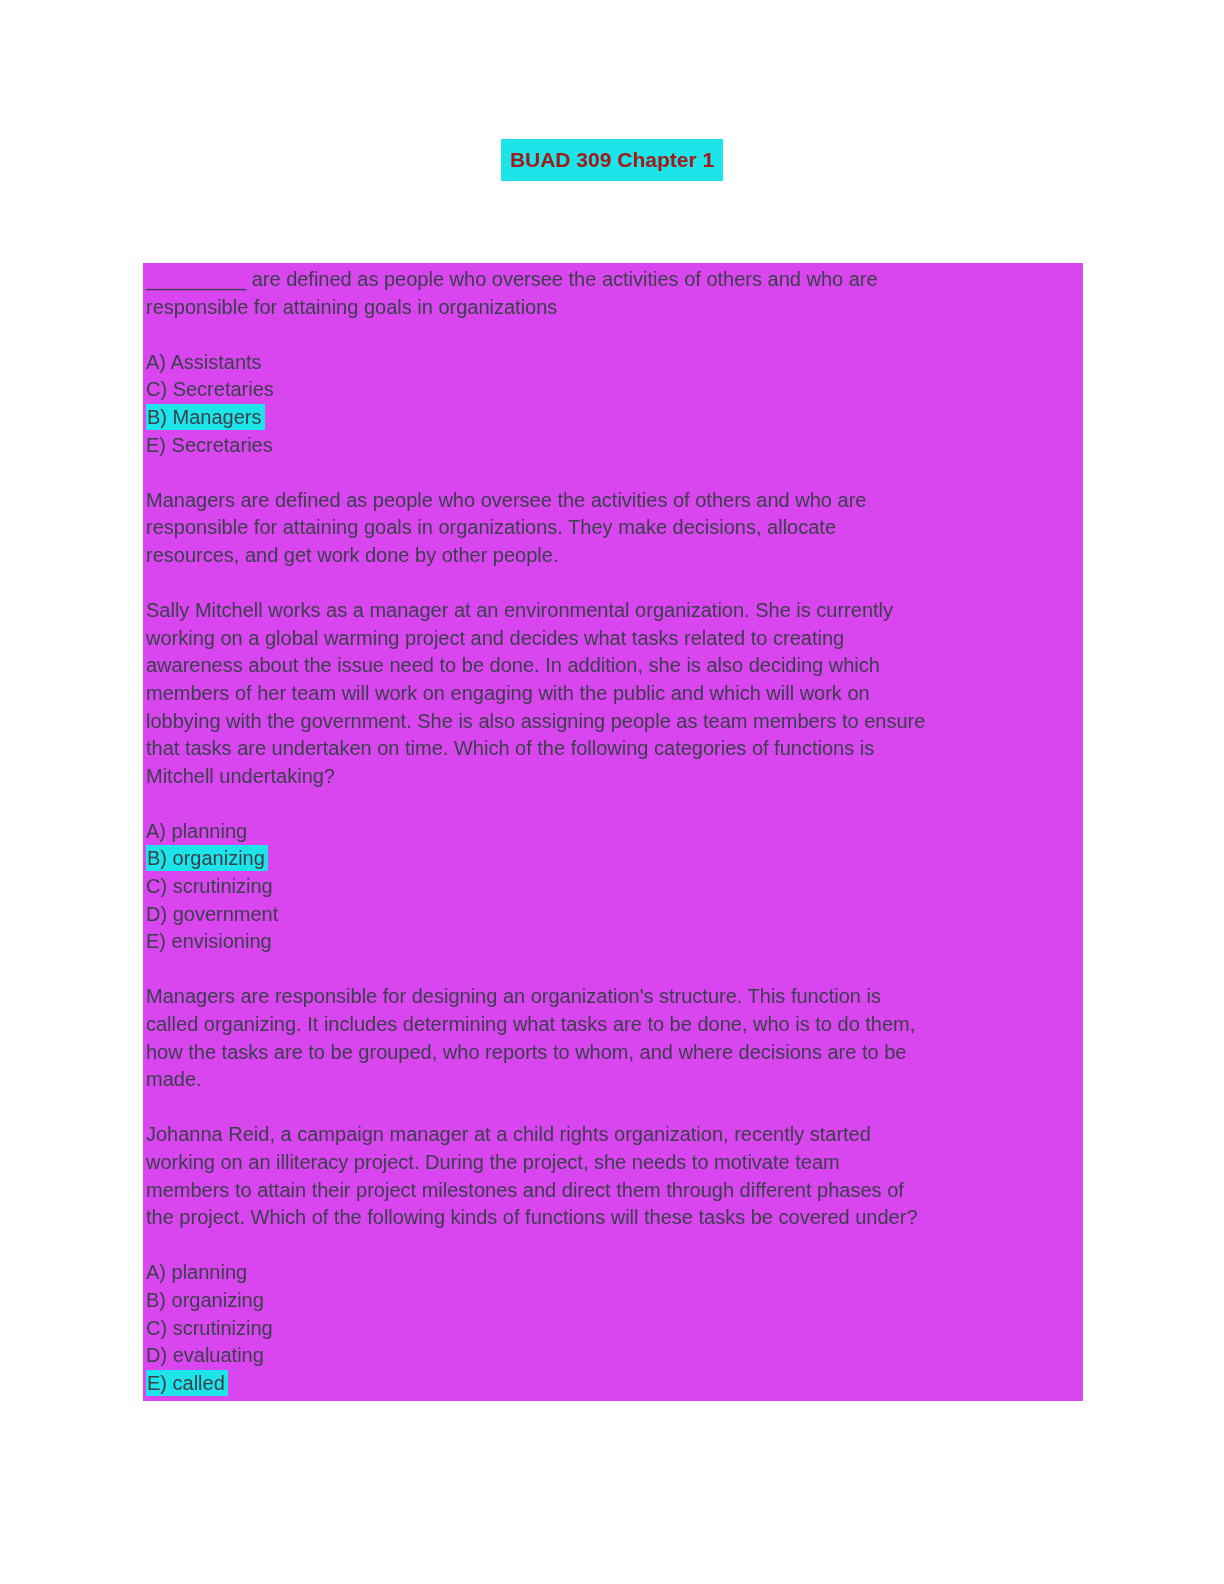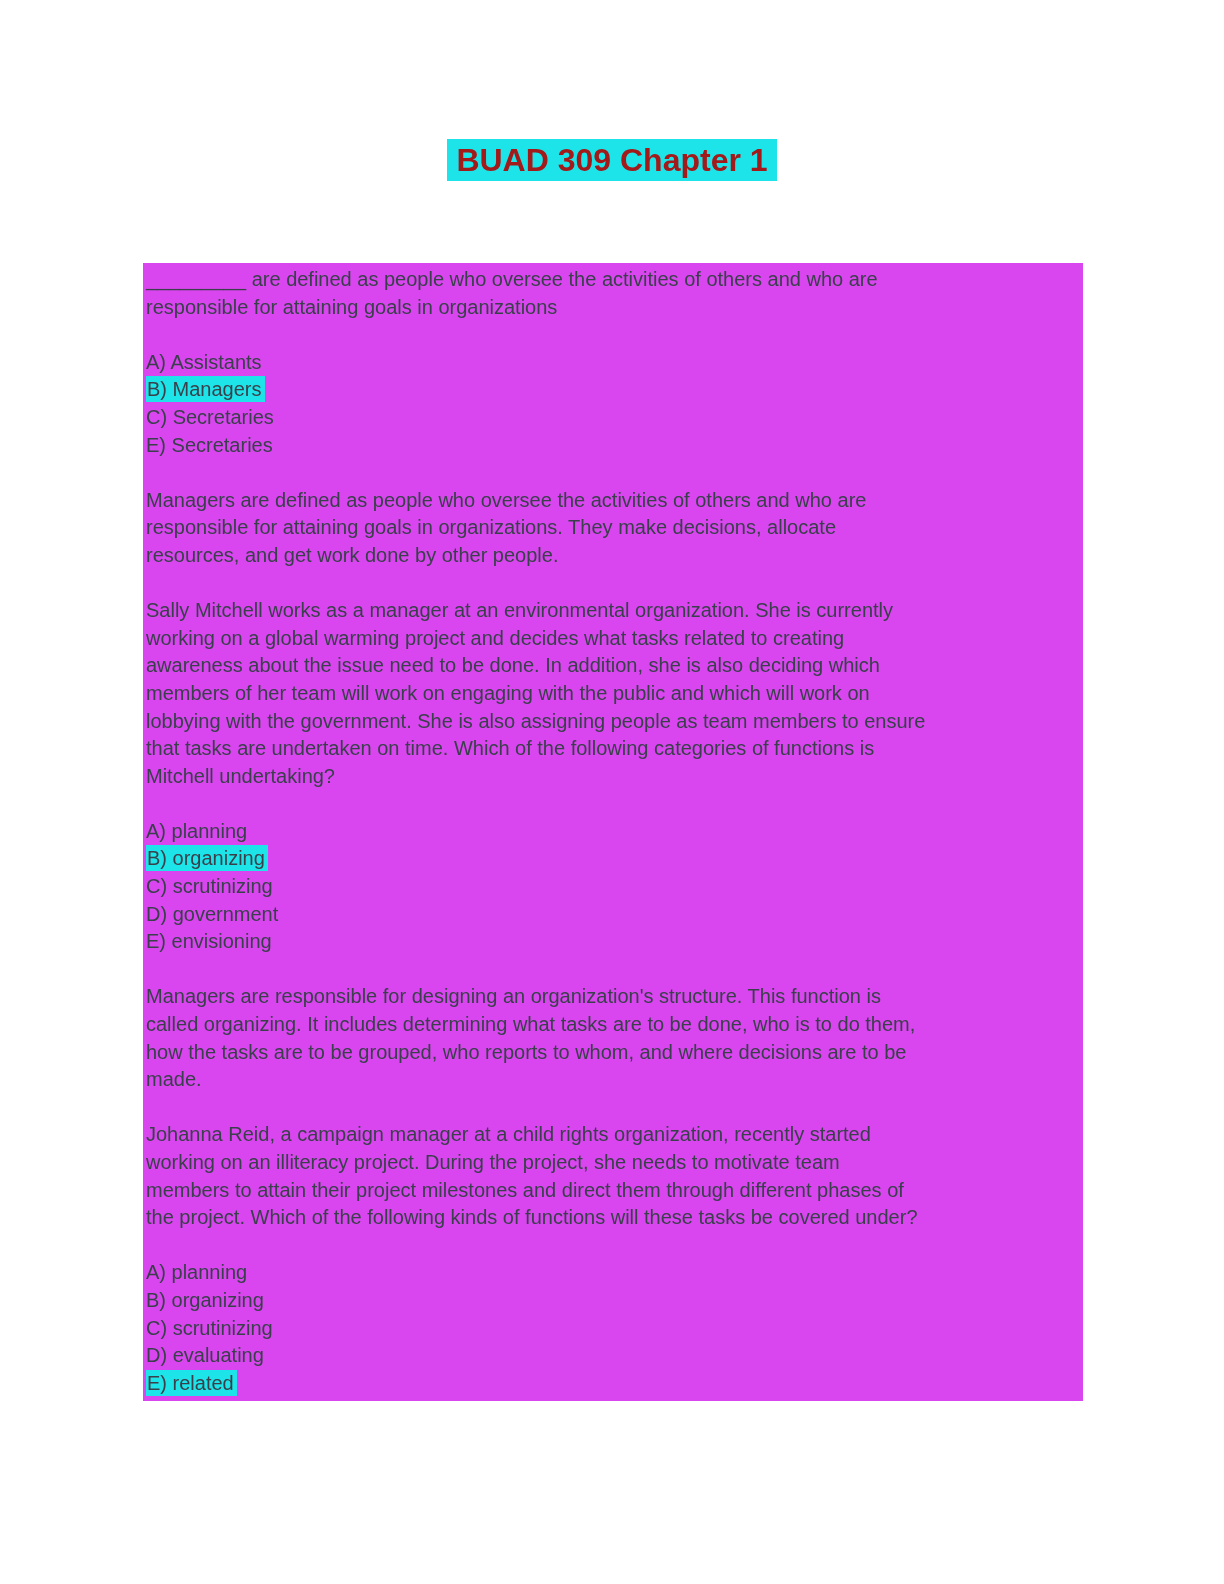--- a/index.html
+++ b/index.html
@@ -18,21 +18,21 @@
     top: 139px;
     left: 0;
     width: 100%;
     text-align: center;
   }
   .title-hl {
     display: inline-block;
     background: #1de4e9;
     color: #a21a1a;
     font-weight: bold;
-    font-size: 32px;
+    font-size: 21px;
     line-height: 36px;
     padding: 3px 9px;
     text-align: right;
   }
   .content {
     position: absolute;
     top: 263px;
     left: 143px;
     width: 940px;
     box-sizing: border-box;
@@ -68,22 +68,22 @@
 <div class="title-row">
   <span class="title-hl">BUAD 309 Chapter 1</span>
 </div>
 
 <div class="content">
 
   <p>_________ are defined as people who oversee the activities of others and who are
 responsible for attaining goals in organizations</p>
   <div class="options">
     <div class="opt-line"><span>A) Assistants</span></div>
+    <div class="opt-line"><span>C) Secretaries</span></div>
     <div class="opt-line"><span class="hl">B) Managers</span></div>
-    <div class="opt-line"><span>C) Secretaries</span></div>
     <div class="opt-line"><span>E) Secretaries</span></div>
   </div>
   <p class="expl">Managers are defined as people who oversee the activities of others and who are
 responsible for attaining goals in organizations. They make decisions, allocate
 resources, and get work done by other people.</p>
 
   <p>Sally Mitchell works as a manager at an environmental organization. She is currently
 working on a global warming project and decides what tasks related to creating
 awareness about the issue need to be done. In addition, she is also deciding which
 members of her team will work on engaging with the public and which will work on
@@ -104,16 +104,16 @@
 
   <p>Johanna Reid, a campaign manager at a child rights organization, recently started
 working on an illiteracy project. During the project, she needs to motivate team
 members to attain their project milestones and direct them through different phases of
 the project. Which of the following kinds of functions will these tasks be covered under?</p>
   <div class="options last">
     <div class="opt-line"><span>A) planning</span></div>
     <div class="opt-line"><span>B) organizing</span></div>
     <div class="opt-line"><span>C) scrutinizing</span></div>
     <div class="opt-line"><span>D) evaluating</span></div>
-    <div class="opt-line"><span class="hl">E) related</span></div>
+    <div class="opt-line"><span class="hl">E) called</span></div>
   </div>
 
 </div>
 
 </body></html>

